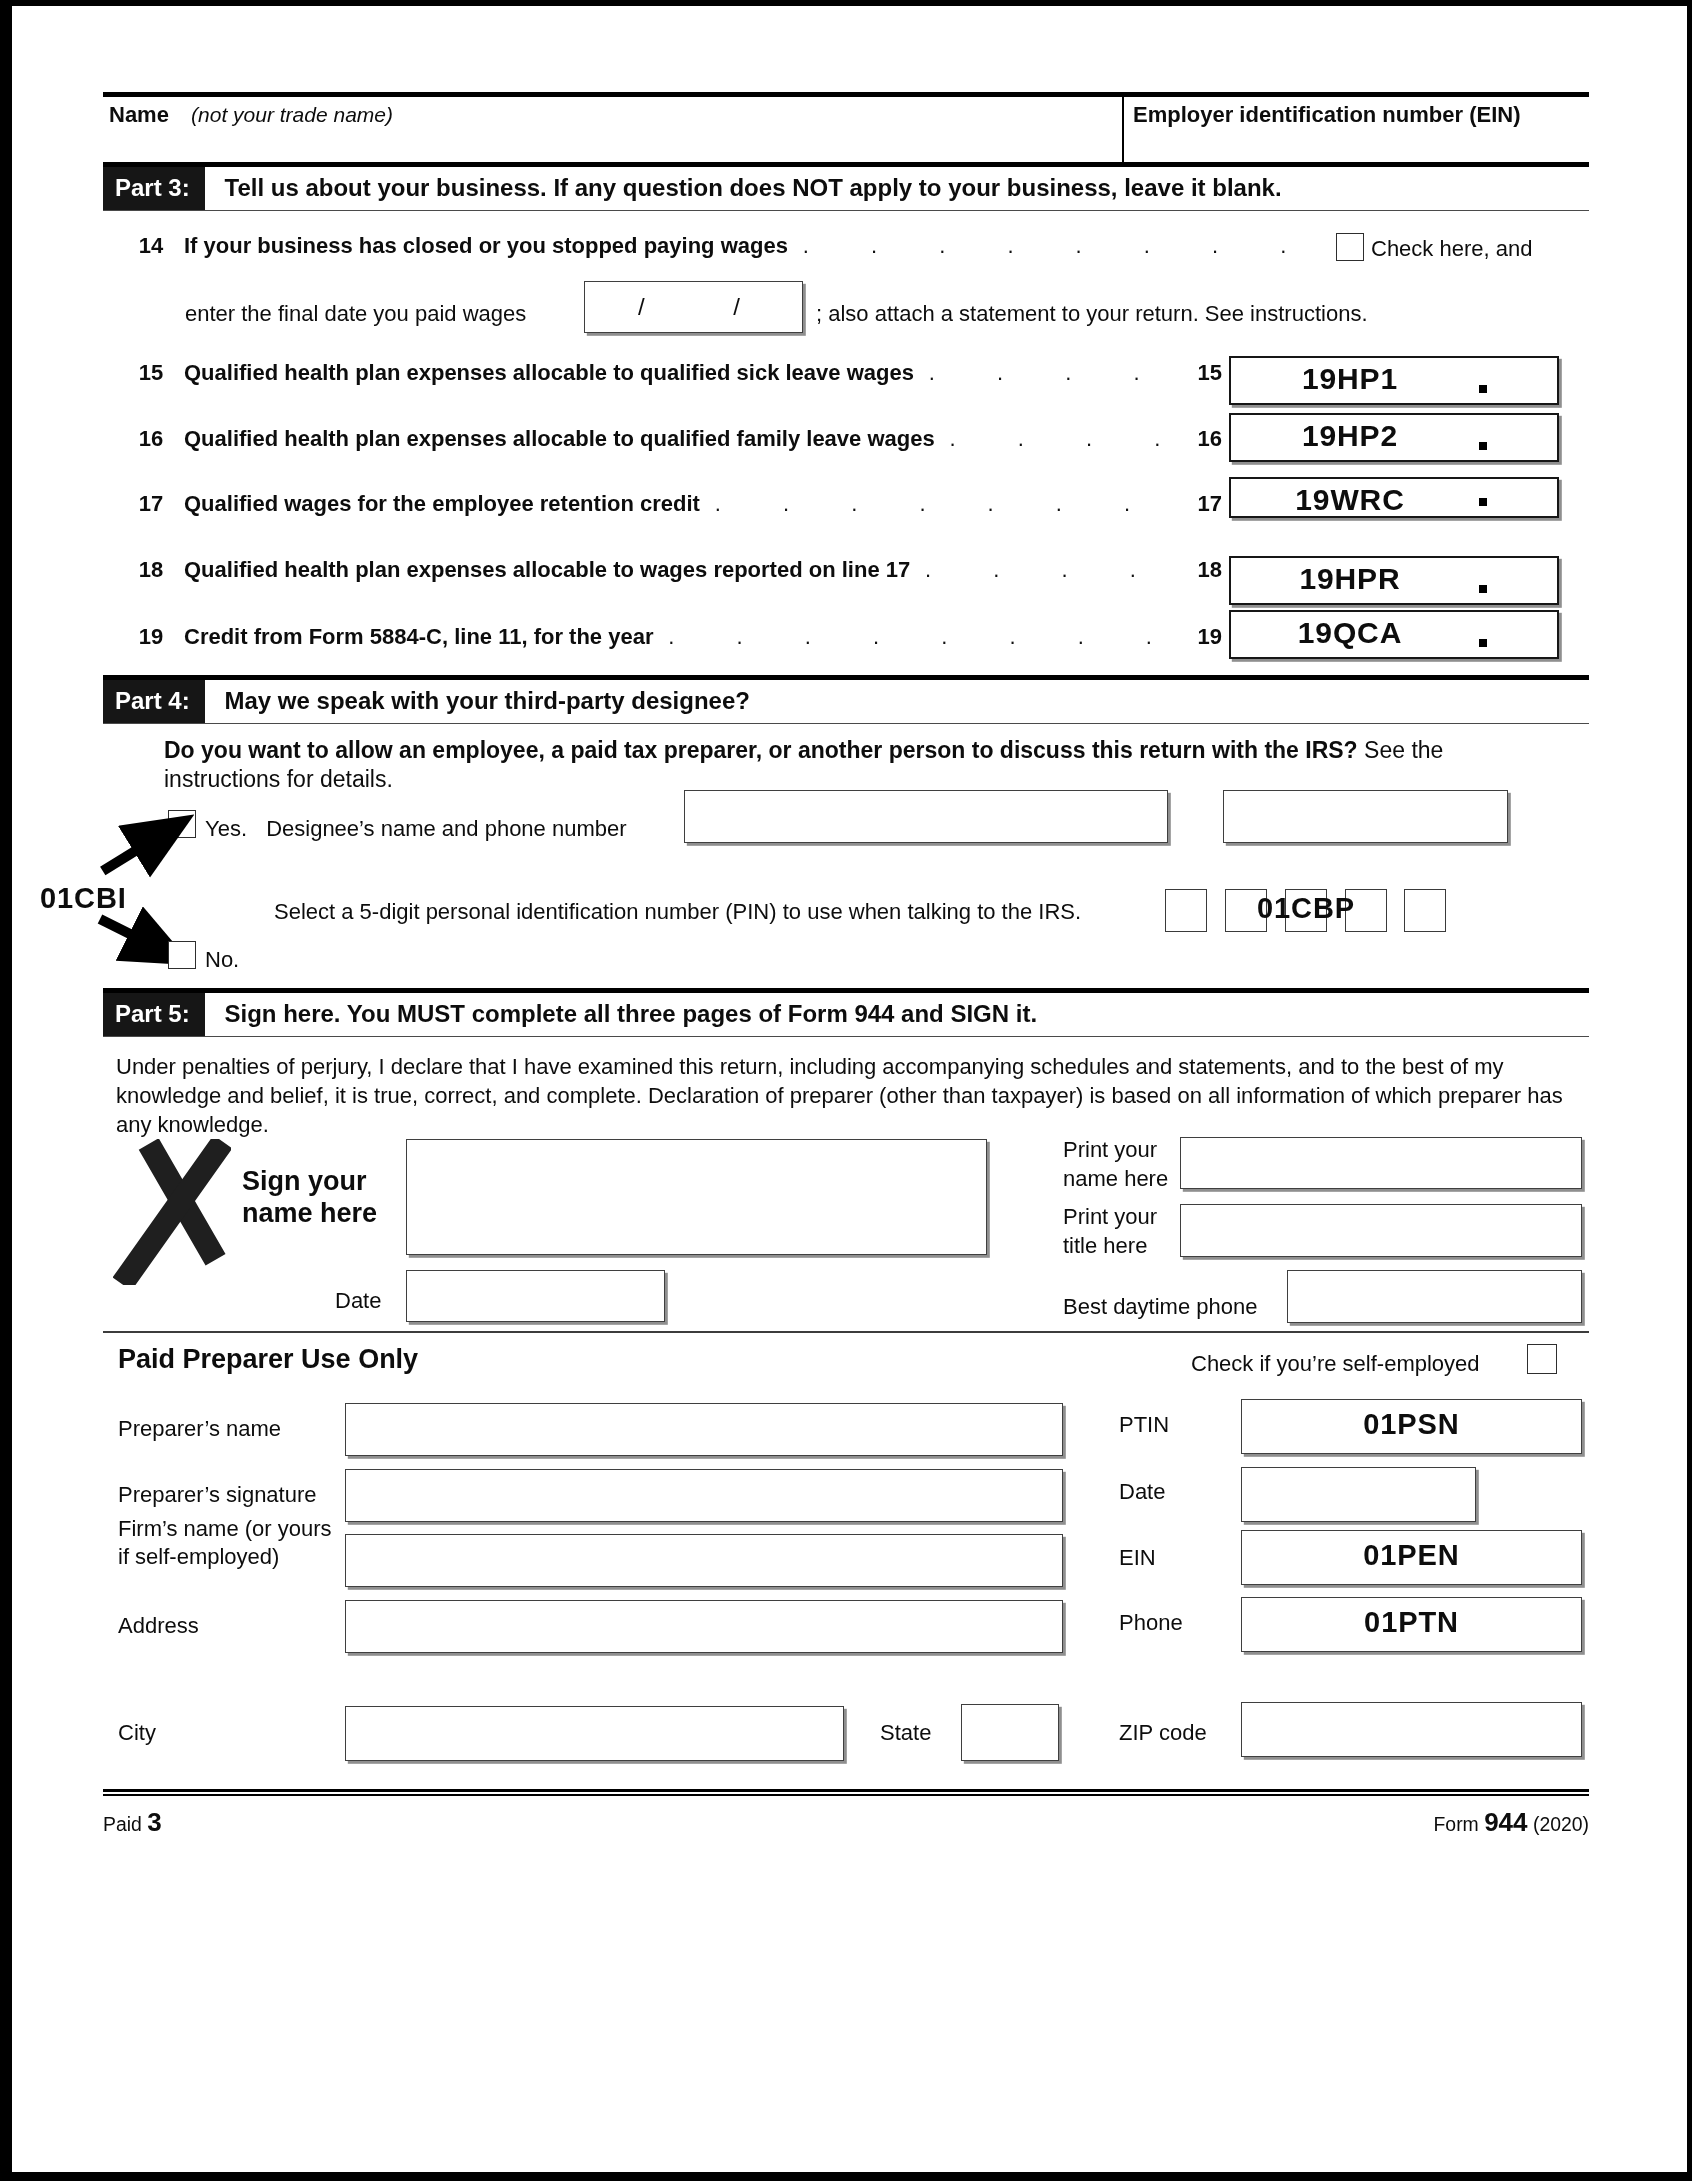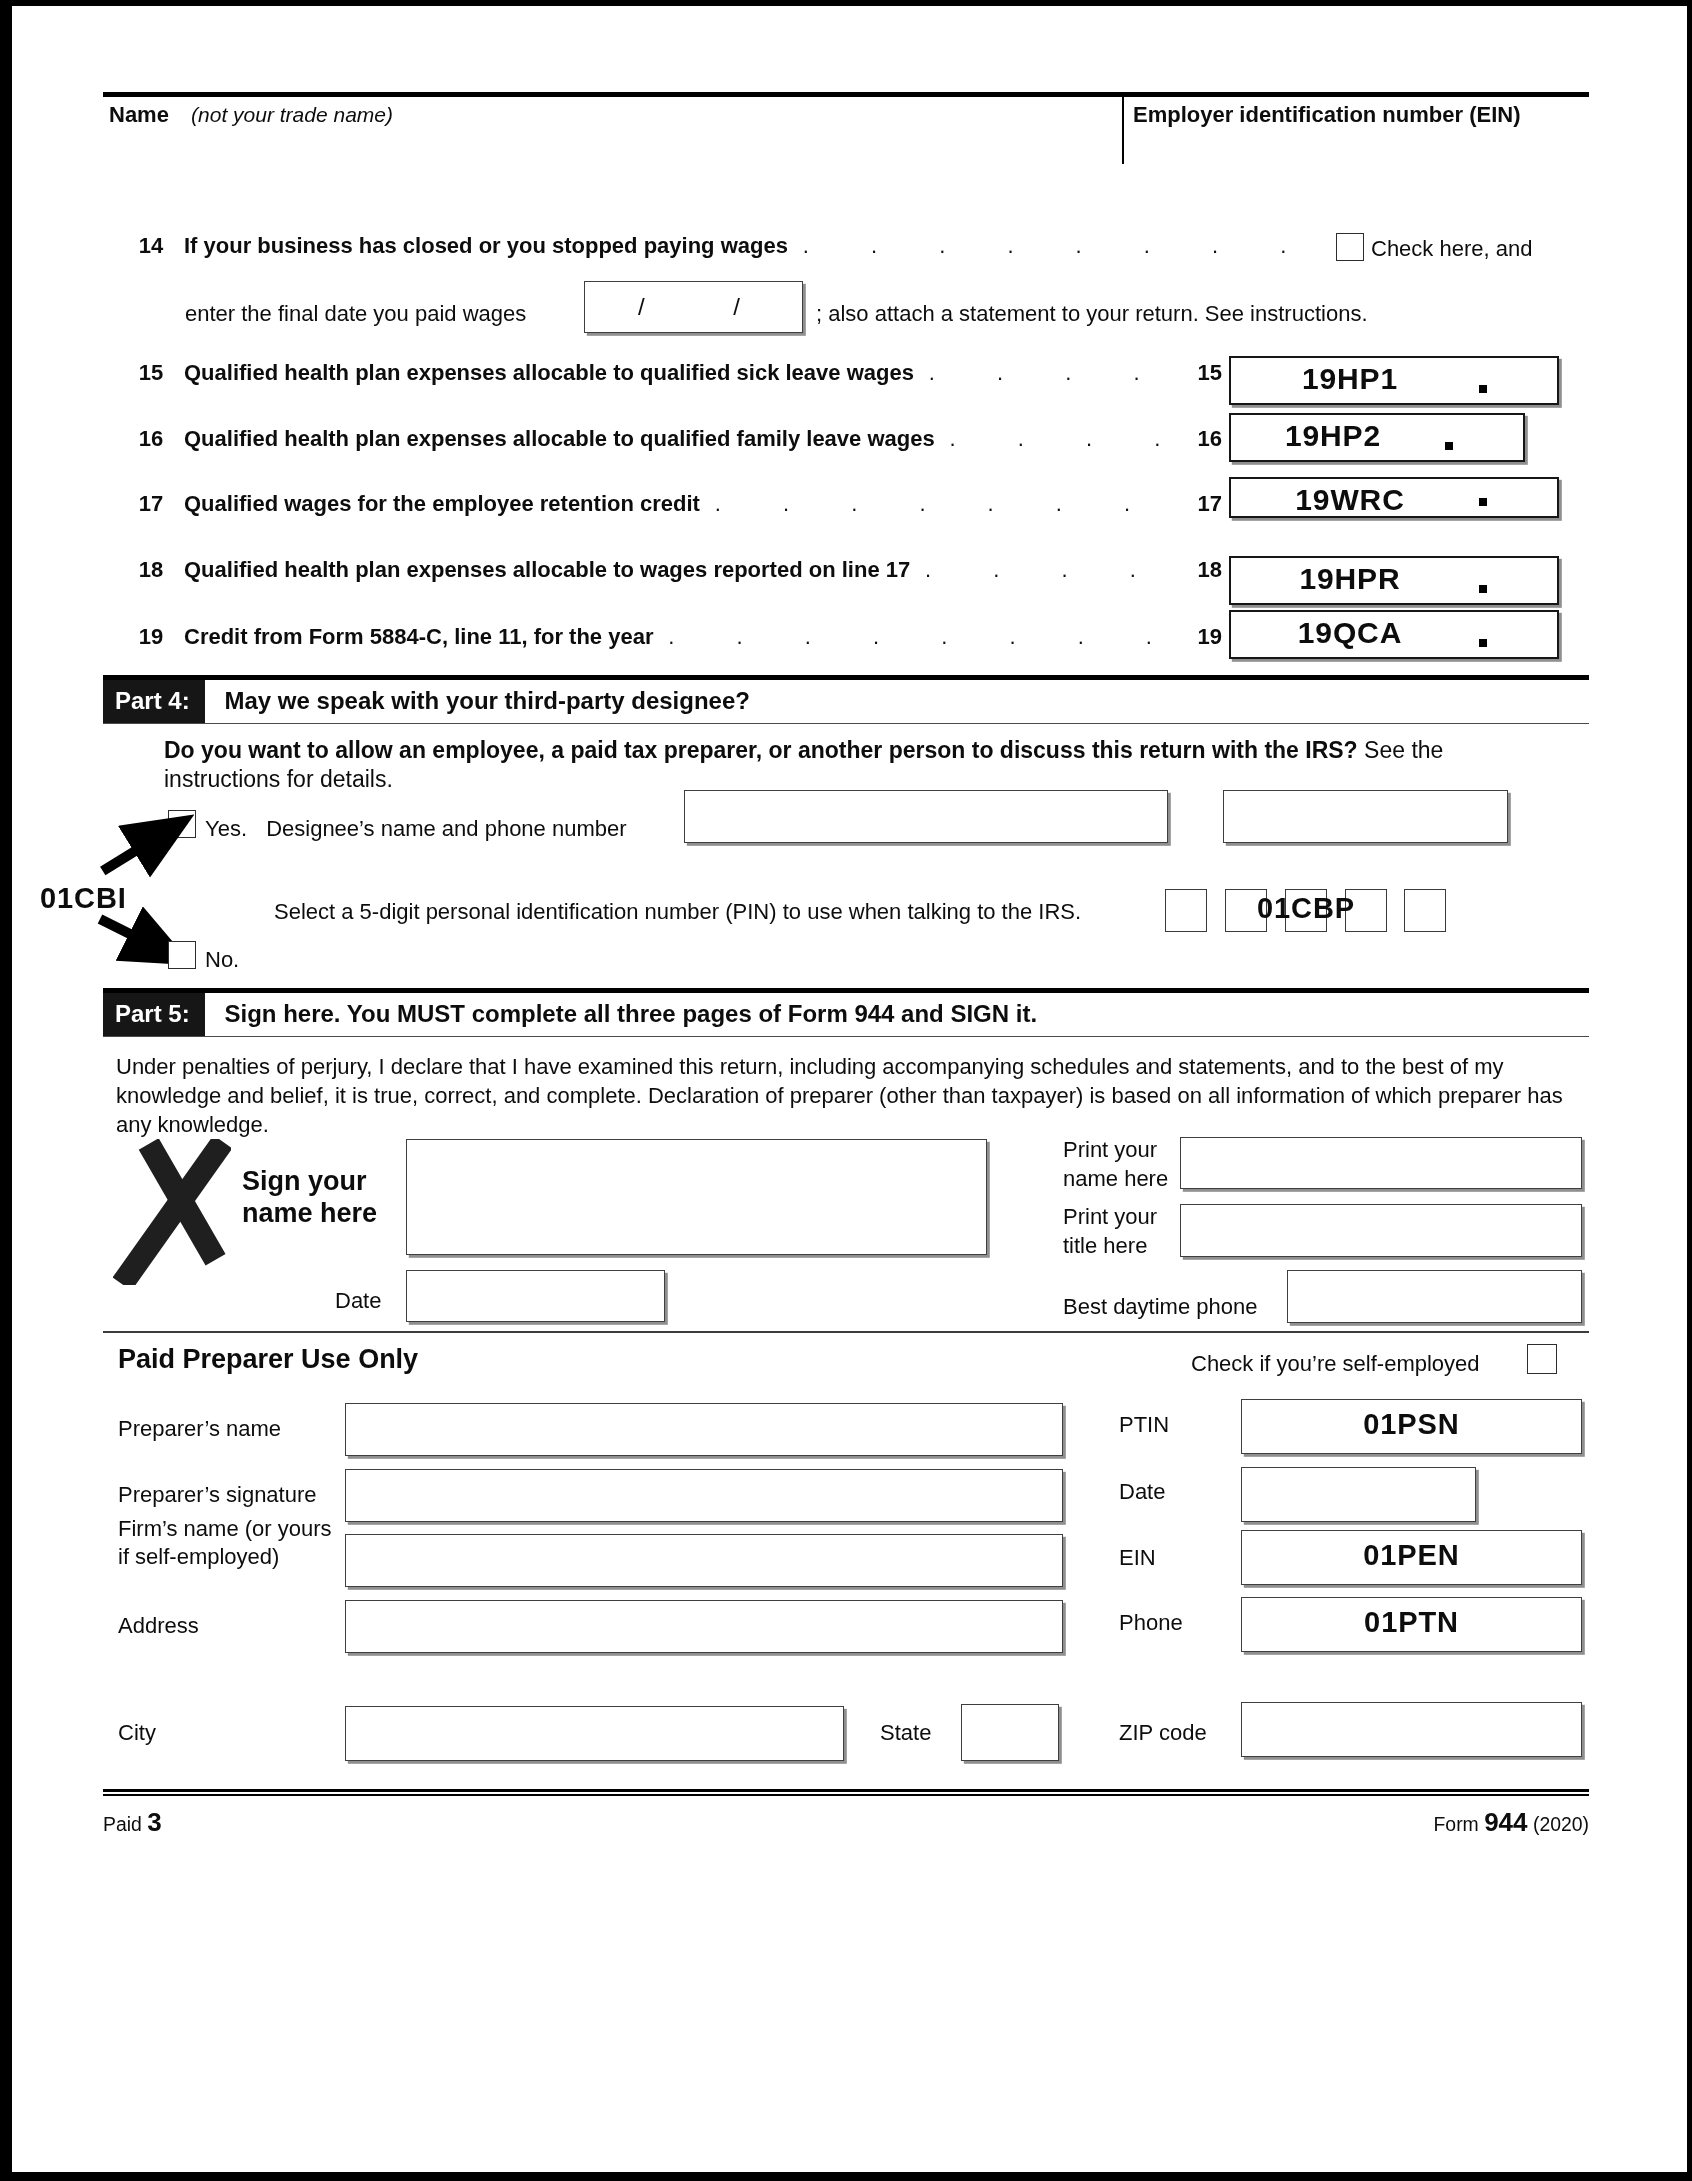--- a/index.html
+++ b/index.html
@@ -58,20 +58,24 @@
   <div class="rule" style="left:103px;top:92px;width:1486px;height:4.6px;"></div>
   <div class="rule" style="left:1122px;top:92px;width:1.8px;height:72px;"></div>
   <div class="txt" style="left:109px;top:102px;">
     <span class="bold">Name</span>
     <span style="font-style:italic;font-size:21px;margin-left:16px;">(not your trade name)</span>
   </div>
   <div class="txt bold" style="left:1133px;top:102px;">Employer identification number (EIN)</div>
   <div class="abs" style="left:105px;top:99px;width:1015px;height:63px;"></div>
   <div class="abs" style="left:1126px;top:129px;width:461px;height:33px;"></div>
 
+  <div class="part-bar" style="top:162px;">
+    <div class="part-label">Part 3:</div>
+    <div class="part-title">Tell us about your business. If any question does NOT apply to your business, leave it blank.</div>
+  </div>
 
   <div class="line-row" style="left:118px;top:233px;width:1211px;">
     <span class="line-num">14</span>
     <span class="line-text">If your business has closed or you stopped paying wages</span>
     <span class="dots">. . . . . . . . . . . . . . . . . . . . . . . . . . . . . . . .</span>
   </div>
   <div class="cb" style="left:1336px;top:233px;"></div>
   <div class="txt" style="left:1371px;top:236px;">Check here, and</div>
 
   <div class="txt" style="left:185px;top:301px;">enter the final date you paid wages</div>
@@ -90,21 +94,21 @@
     <span class="amt-val">19HP1</span>
     <span class="decimal"></span>
   </div>
 
   <div class="line-row" style="left:118px;top:426px;width:1068px;">
     <span class="line-num">16</span>
     <span class="line-text">Qualified health plan expenses allocable to qualified family leave wages</span>
     <span class="dots">. . . . . . . . . . . . . . . . . . . . . . . . . . . . . . . .</span>
   </div>
   <div class="right-num" style="left:1189px;top:426px;">16</div>
-  <div class="box amt-box" style="left:1229px;top:413px;width:296px;height:49px;">
+  <div class="box amt-box" style="left:1229px;top:413px;width:330px;height:49px;">
     <span class="amt-val">19HP2</span>
     <span class="decimal"></span>
   </div>
 
   <div class="line-row" style="left:118px;top:491px;width:1068px;">
     <span class="line-num">17</span>
     <span class="line-text">Qualified wages for the employee retention credit</span>
     <span class="dots">. . . . . . . . . . . . . . . . . . . . . . . . . . . . . . . .</span>
   </div>
   <div class="right-num" style="left:1189px;top:491px;">17</div>

